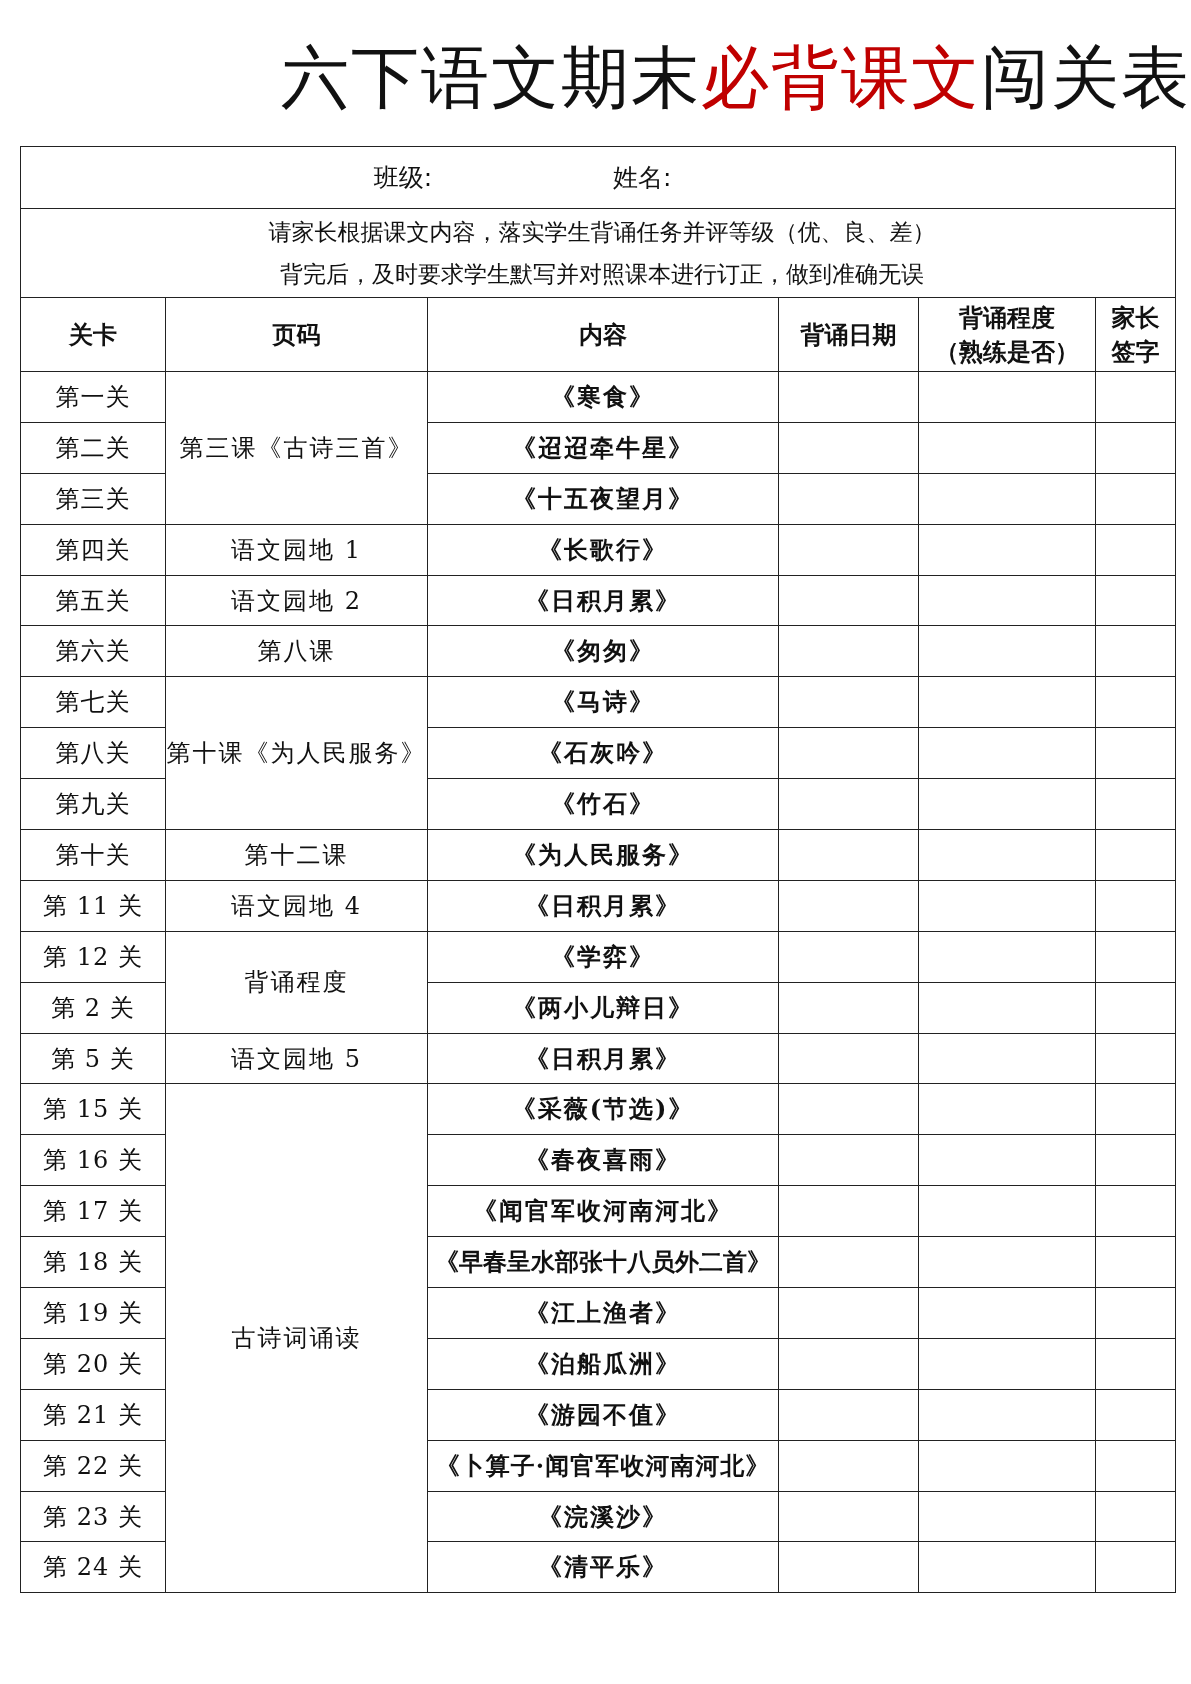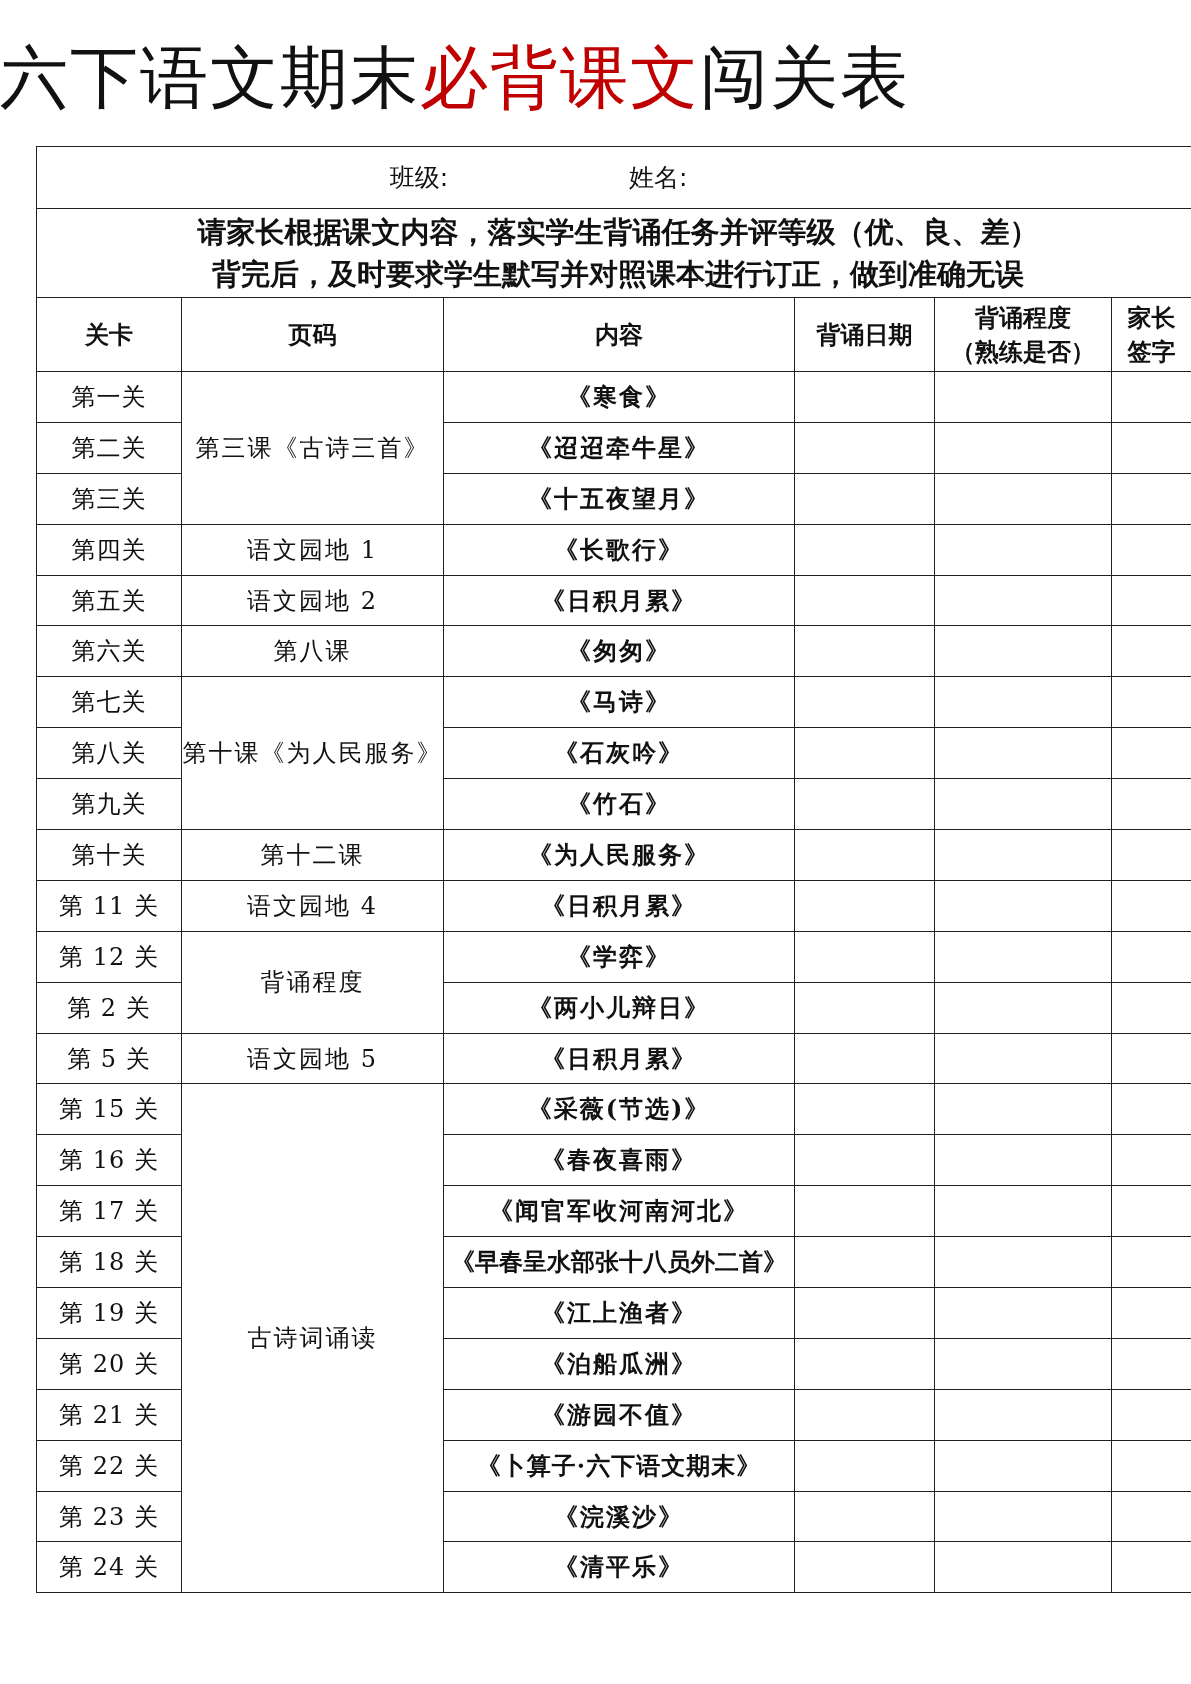--- a/index.html
+++ b/index.html
@@ -1,29 +1,29 @@
 <!DOCTYPE html>
 <html><head>
 <meta charset="utf-8">
 <style>
   html,body{margin:0;padding:0;background:#fff;}
   body{width:1191px;height:1684px;position:relative;overflow:hidden;
        font-family:"DejaVu Serif","Liberation Serif",serif;color:#111;}
-  .title{position:absolute;top:38px;left:0;width:1191px;text-align:left;
+  .title{position:absolute;top:38px;left:0;width:1191px;text-align:right;
          font-family:"DejaVu Sans","Liberation Sans",sans-serif;font-size:68px;
          line-height:80px;letter-spacing:2px;color:#111;}
   .title .red{color:#c00000;}
   table{position:absolute;left:20px;top:146px;width:1155px;border-collapse:collapse;
-        table-layout:fixed;margin-left:16px;}
+        table-layout:fixed;}
   td,th{border:1.5px solid #222;text-align:center;vertical-align:middle;padding:0;
         overflow:visible;white-space:nowrap;}
   .info-row td{height:61px;font-family:"DejaVu Sans","Liberation Sans",sans-serif;
         font-size:25px;}
   .info-row .lbl{display:inline-block;}
-  .note-row td{height:88px;font-size:29px;font-weight:bold;line-height:42px;padding-left:8px;}
+  .note-row td{height:88px;font-size:23px;font-weight:normal;line-height:42px;padding-left:8px;}
   .head-row th{height:73px;font-family:"DejaVu Sans","Liberation Sans",sans-serif;
         font-size:24px;font-weight:bold;line-height:34px;}
   .data-row td{height:49.9px;font-size:24px;letter-spacing:2px;}
   .data-row td.level{letter-spacing:1px;}
   .data-row td.content{letter-spacing:2px;font-weight:bold;}
 </style>
 </head>
 <body>
 
 <div class="title"><span>六下语文期末</span><span class="red">必背课文</span><span>闯关表</span></div>
@@ -216,21 +216,21 @@
   </tr>
   <tr class="data-row">
     <td class="level">第 21 关</td>
     <td class="content">《游园不值》</td>
     <td></td>
         <td></td>
         <td></td>
   </tr>
   <tr class="data-row">
     <td class="level">第 22 关</td>
-    <td class="content" style="letter-spacing:1px">《卜算子·六下语文期末》</td>
+    <td class="content" style="letter-spacing:1px">《卜算子·闻官军收河南河北》</td>
     <td></td>
         <td></td>
         <td></td>
   </tr>
   <tr class="data-row">
     <td class="level">第 23 关</td>
     <td class="content">《浣溪沙》</td>
     <td></td>
         <td></td>
         <td></td>

